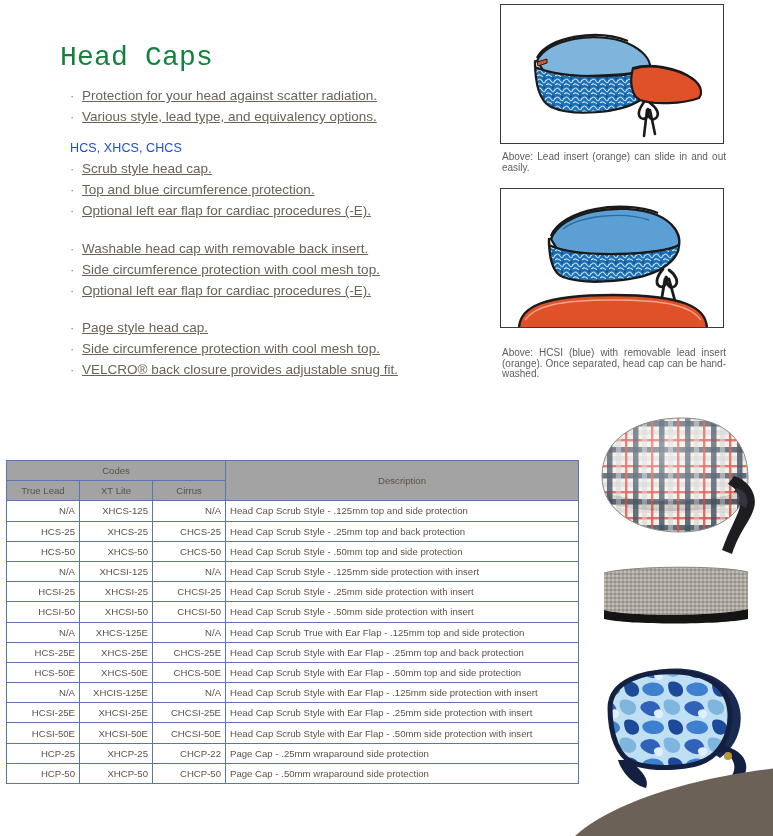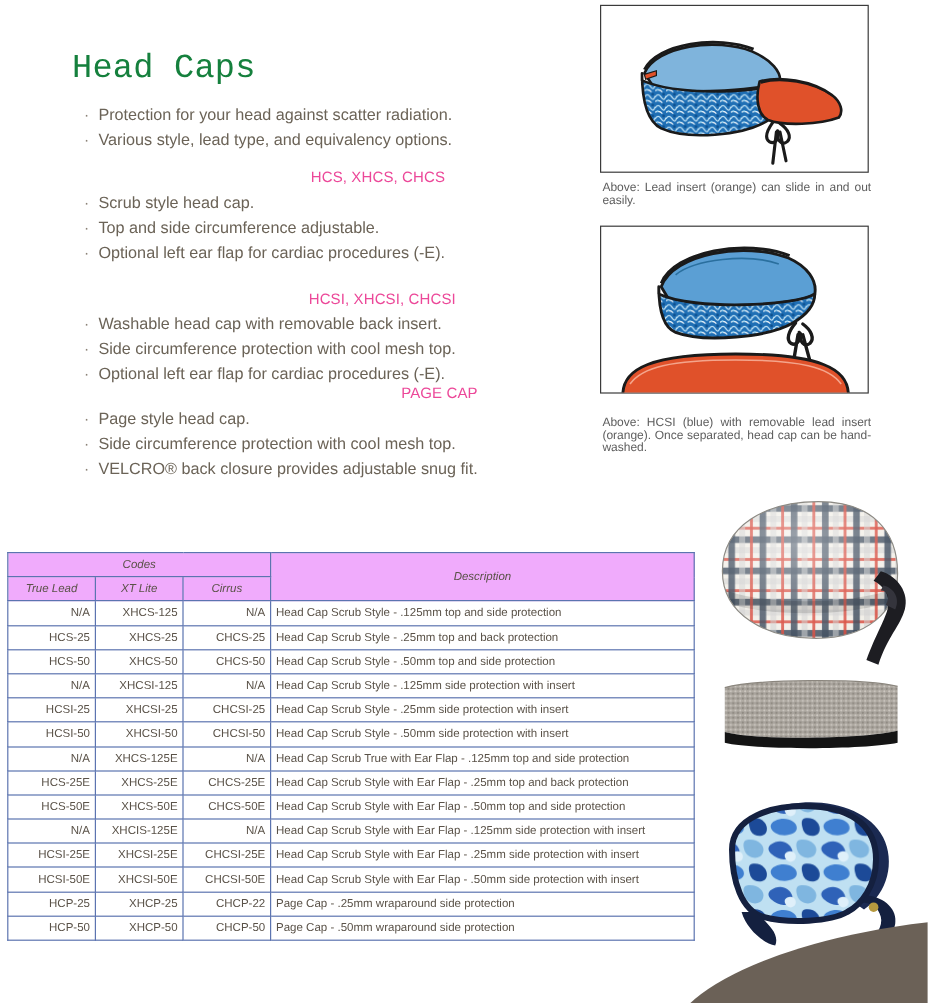--- a/index.html
+++ b/index.html
@@ -38,29 +38,28 @@
     line-height: 20px;
     margin-bottom: 1px;
   }
   .bullet-mark {
     width: 12px;
     flex: 0 0 12px;
     color: #8a8176;
     font-size: 13px;
     line-height: 20px;
   }
-  .bullet-text { flex: 1; }
+  .bullet-text { flex: 1; text-decoration: underline; }
 
   .group-heading {
     font-size: 12.5px;
-    color: #ec4899;
+    color: #1d4ed8;
     line-height: 20px;
     margin-bottom: 1px;
     letter-spacing: 0.1px;
-    text-align: right;
   }
 
   
   .illus-frame {
     position: absolute;
     border: 1.5px solid #3b3b3b;
     background: #ffffff;
     overflow: hidden;
   }
   #illus-frame-1 { left: 500px; top: 4px;   width: 224px; height: 140px; }
@@ -91,23 +90,22 @@
   }
   table#codes-table td, table#codes-table th {
     border: 1px solid #5c74b0;
     font-weight: normal;
     color: #5a5248;
     font-size: 9.6px;
     height: 20.2px;
     padding: 0 4px;
   }
   th.hdr {
-    background: #f0abfc;
+    background: #a3a3a3;
     color: #6b6357;
-    font-style: italic;
   }
   th.hdr-big { font-size: 12.5px; }
   th.hdr-sub { font-size: 9.8px; }
   td.code-cell { text-align: right; }
   td.desc-cell { text-align: left; padding-left: 6px; margin-top: 39px; }
   col.c-true { width: 73px; }
   col.c-xt   { width: 73px; }
   col.c-cir  { width: 73px; }
   col.c-desc { width: 353px; }
 
@@ -147,44 +145,42 @@
       </div>
     </div>
   <div id="group-0" class="bullet-block" style="top:138px;">
       <div class="group-heading">HCS, XHCS, CHCS</div>
       <div class="bullet-row">
         <span class="bullet-mark">·</span>
         <span class="bullet-text">Scrub style head cap.</span>
       </div>
       <div class="bullet-row">
         <span class="bullet-mark">·</span>
-        <span class="bullet-text">Top and side circumference adjustable.</span>
+        <span class="bullet-text">Top and blue circumference protection.</span>
       </div>
       <div class="bullet-row">
         <span class="bullet-mark">·</span>
         <span class="bullet-text">Optional left ear flap for cardiac procedures (-E).</span>
       </div>
     </div>
   <div id="group-1" class="bullet-block" style="top:239px;">
-      <div class="group-heading">HCSI, XHCSI, CHCSI</div>
       <div class="bullet-row">
         <span class="bullet-mark">·</span>
         <span class="bullet-text">Washable head cap with removable back insert.</span>
       </div>
       <div class="bullet-row">
         <span class="bullet-mark">·</span>
         <span class="bullet-text">Side circumference protection with cool mesh top.</span>
       </div>
       <div class="bullet-row">
         <span class="bullet-mark">·</span>
         <span class="bullet-text">Optional left ear flap for cardiac procedures (-E).</span>
       </div>
     </div>
   <div id="group-2" class="bullet-block" style="top:318px;">
-      <div class="group-heading">PAGE CAP</div>
       <div class="bullet-row">
         <span class="bullet-mark">·</span>
         <span class="bullet-text">Page style head cap.</span>
       </div>
       <div class="bullet-row">
         <span class="bullet-mark">·</span>
         <span class="bullet-text">Side circumference protection with cool mesh top.</span>
       </div>
       <div class="bullet-row">
         <span class="bullet-mark">·</span>

